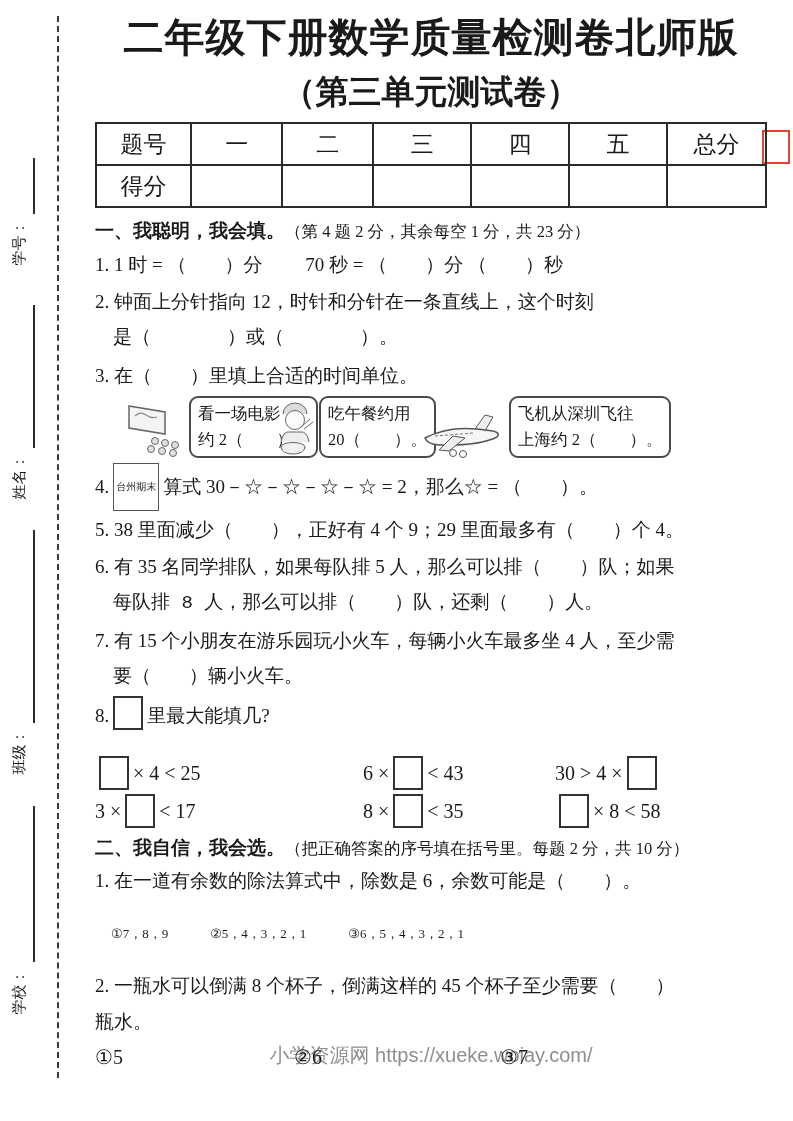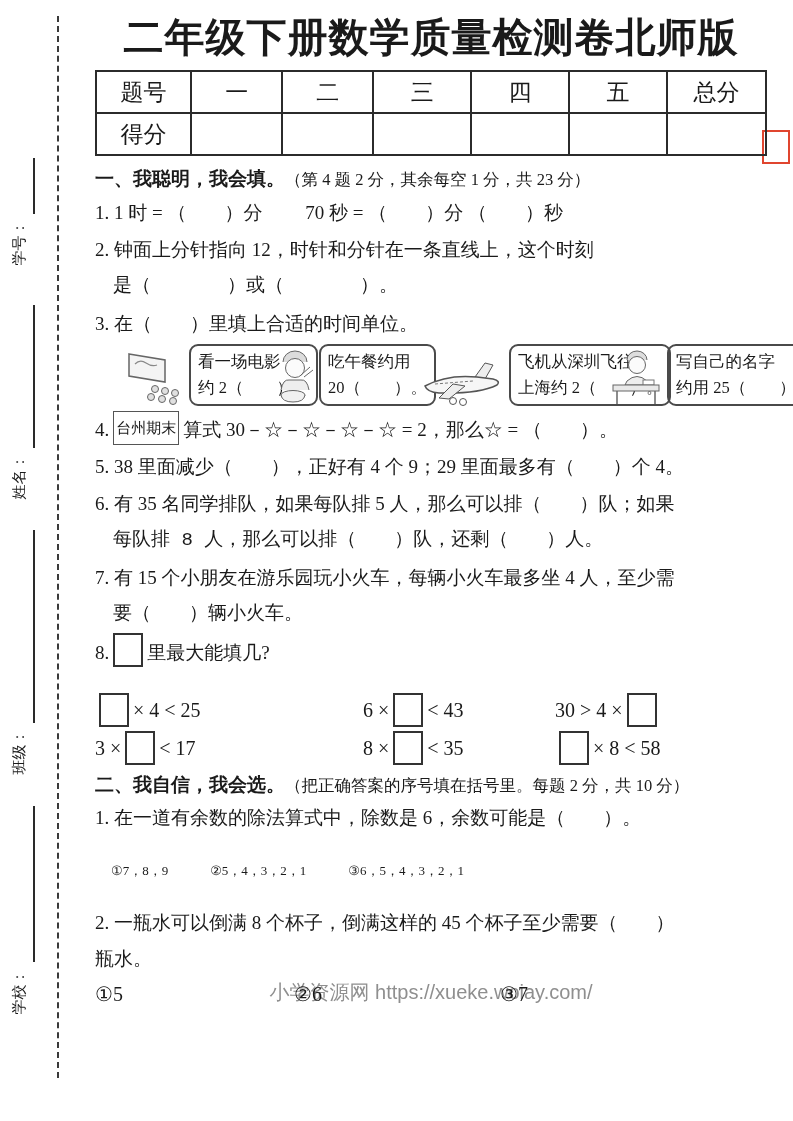--- a/index.html
+++ b/index.html
@@ -21,22 +21,22 @@
         font-family:"Liberation Sans","DejaVu Sans",sans-serif;}
   table.score{width:100%;margin-top:8px;border-collapse:collapse;table-layout:fixed;
         border:2px solid #2b2b2b;font-family:"Liberation Sans","DejaVu Sans",sans-serif;}
   table.score td{border:2px solid #2b2b2b;height:38px;text-align:center;font-size:23px;font-weight:normal;}
   .sechead{margin-top:9px;font-size:19px;line-height:28px;}
   .sec-title{font-weight:bold;font-family:"Liberation Sans","DejaVu Sans",sans-serif;}
   .sec-note{font-size:16.5px;text-align:right;}
   p.q{margin:0;font-size:19px;line-height:37px;white-space:nowrap;}
   p.q.ind{padding-left:18px;font-family:Liberation Mono, monospace;}
   p.q.s2{line-height:36px;}
-  .tag{display:inline-block;border:1px solid #555;font-size:15px;line-height:14px;
-       padding:9px 2px;vertical-align:3px;margin:0 4px;}
+  .tag{display:inline-block;border:1px solid #555;font-size:10px;line-height:14px;
+       padding:16px 2px;vertical-align:3px;margin:0 4px;}
   
   .cards{margin:2px 0 0 30px;display:flex;gap:24px;align-items:flex-end;}
   .card{display:flex;align-items:center;}
   .card .ic{height:62px;display:flex;align-items:flex-end;justify-content:center;}
   .cap{border:2px solid #4a4a4a;border-radius:9px;padding:3px 7px;font-size:16.5px;
        line-height:26px;white-space:nowrap;align-self:stretch;}
   .c1{width:122px;} .c2{width:124px;} .c3{width:162px;} .c4{width:152px;}
   
   .sq{display:inline-block;width:26px;height:30px;border:2px solid #333;vertical-align:-8px;
       background:#fff;margin:0 4px;}
@@ -66,20 +66,21 @@
   <div class="mlabel" style="top:233px;">学号：</div>
   <div class="mlabel" style="top:467px;">姓名：</div>
   <div class="mlabel" style="top:742px;">班级：</div>
   <div class="mlabel" style="top:982px;">学校：</div>
 
   <div class="redbox"></div>
 
   <div class="main">
 
     <h1 class="title">二年级下册数学质量检测卷北师版</h1>
+    <h2 class="subtitle">（第三单元测试卷）</h2>
 
     <table class="score">
       <colgroup>
           <col style="width:14.2%">
           <col style="width:13.6%">
           <col style="width:13.6%">
         <col style="width:14.6%">
           <col style="width:14.6%">
           <col style="width:14.6%">
           <col style="width:14.8%">
@@ -162,37 +163,20 @@
             <line x1="16" y1="26" x2="54" y2="23" stroke="#777" stroke-dasharray="3,2"></line>
             <circle cx="34" cy="43" r="3.5" fill="#fff" stroke="#555"></circle>
             <circle cx="44" cy="44" r="3.5" fill="#fff" stroke="#555"></circle>
           </svg>
         </div>
         <div class="cap">
           <div>飞机从深圳飞往</div>
           <div>上海约 2（　　）。</div>
         </div>
       </div>
-      <div class="card c4">
-        <div class="ic">
-          <svg width="62" height="56" viewBox="0 0 62 56">
-            <path d="M22,10 a10,9 0 0 1 20,0" fill="#ddd" stroke="#666"></path>
-            <circle cx="32" cy="15" r="8.5" fill="#fbfbfb" stroke="#666"></circle>
-            <path d="M22,31 q10,-9 20,0 l2,4 l-24,0 Z" fill="#eee" stroke="#666"></path>
-            <rect x="38" y="30" width="11" height="5" fill="#fff" stroke="#777"></rect>
-            <rect x="8" y="35" width="46" height="6" fill="#e9e9e9" stroke="#666"></rect>
-            <line x1="12" y1="41" x2="12" y2="54" stroke="#666" stroke-width="1.5"></line>
-            <line x1="50" y1="41" x2="50" y2="54" stroke="#666" stroke-width="1.5"></line>
-          </svg>
-        </div>
-        <div class="cap">
-          <div>写自己的名字</div>
-          <div>约用 25（　　）。</div>
-        </div>
-      </div>
     </div>
 
     <p class="q" style="margin-top:5px;"><span>4.</span><span class="tag">台州期末</span><span>算式 30－☆－☆－☆－☆ = 2，那么☆ = （　　）。</span></p>
     <p class="q">5. 38 里面减少（　　），正好有 4 个 9；29 里面最多有（　　）个 4。</p>
     <p class="q">6. 有 35 名同学排队，如果每队排 5 人，那么可以排（　　）队；如果</p>
     <p class="q ind">每队排 8 人，那么可以排（　　）队，还剩（　　）人。</p>
     <p class="q">7. 有 15 个小朋友在游乐园玩小火车，每辆小火车最多坐 4 人，至少需</p>
     <p class="q ind">要（　　）辆小火车。</p>
 
     <p class="q"><span>8.</span><span class="sq"></span><span>里最大能填几?</span></p>

